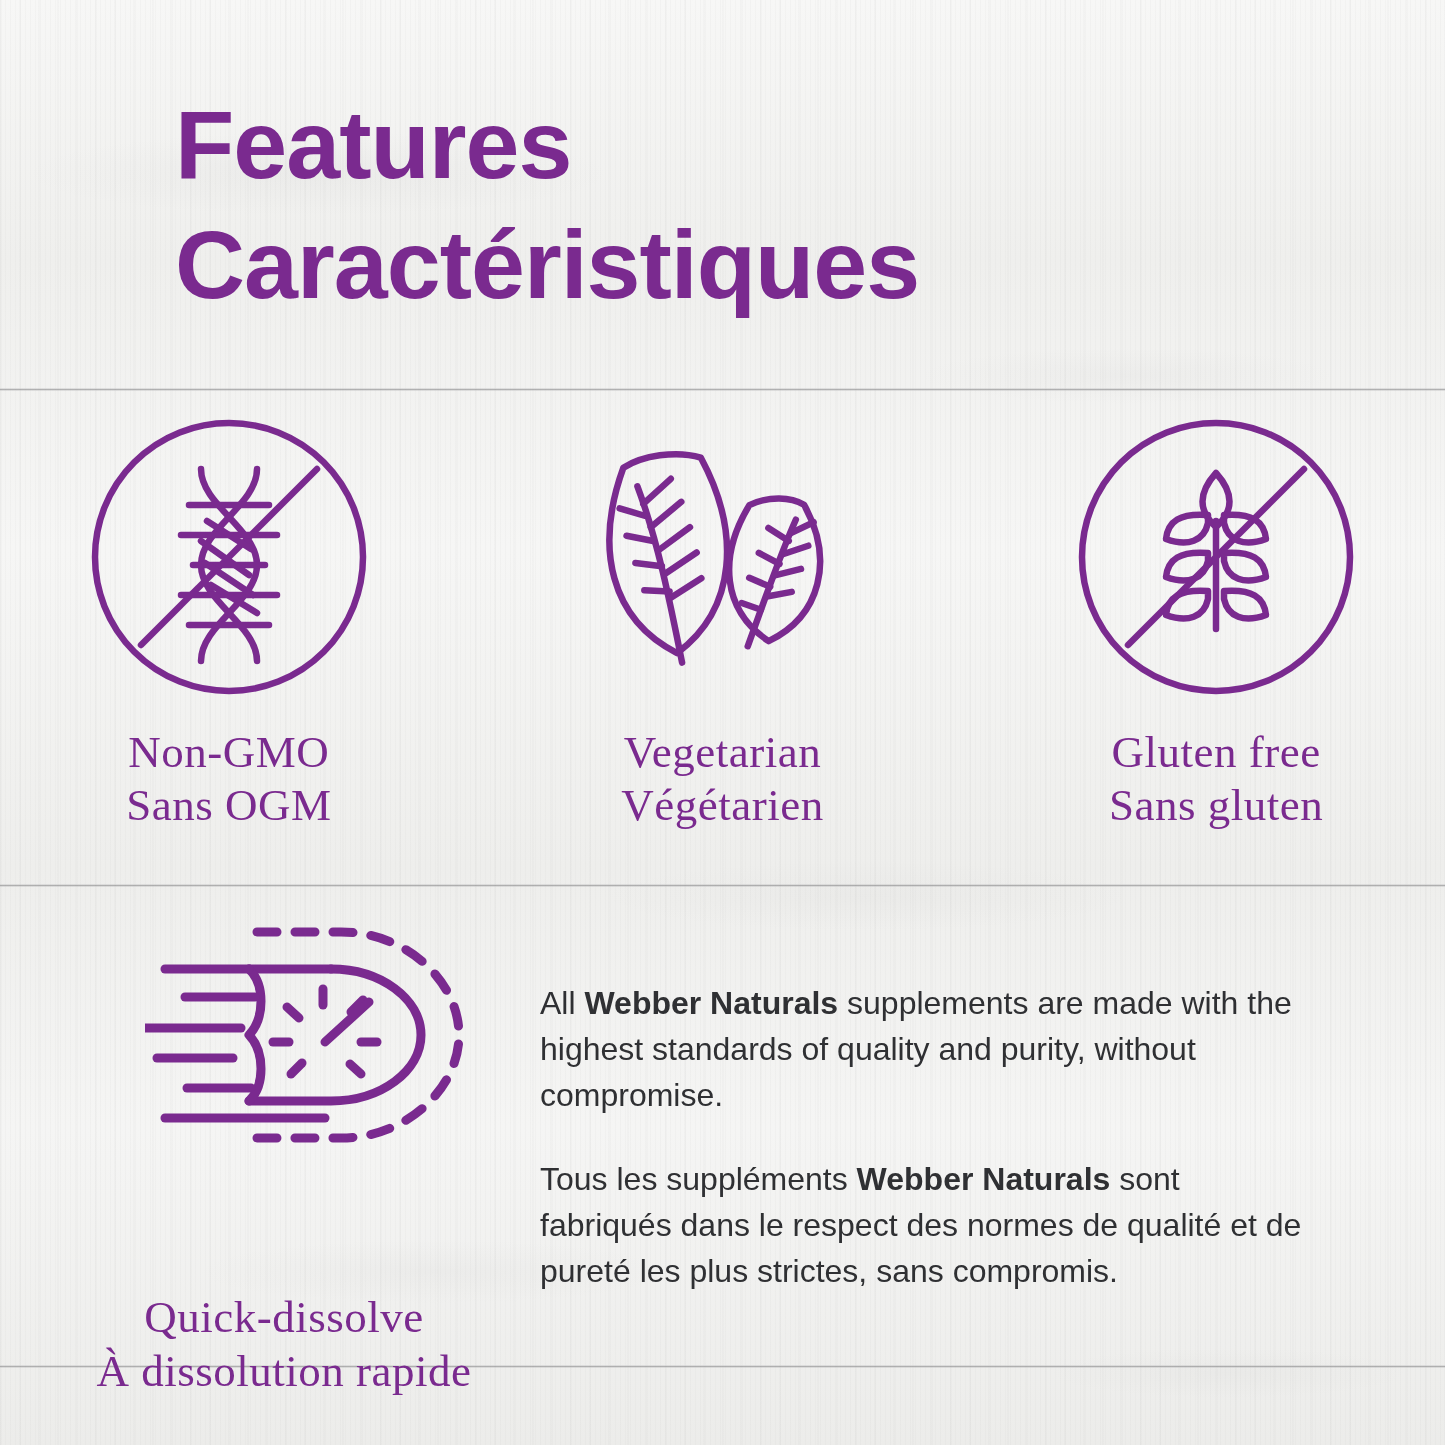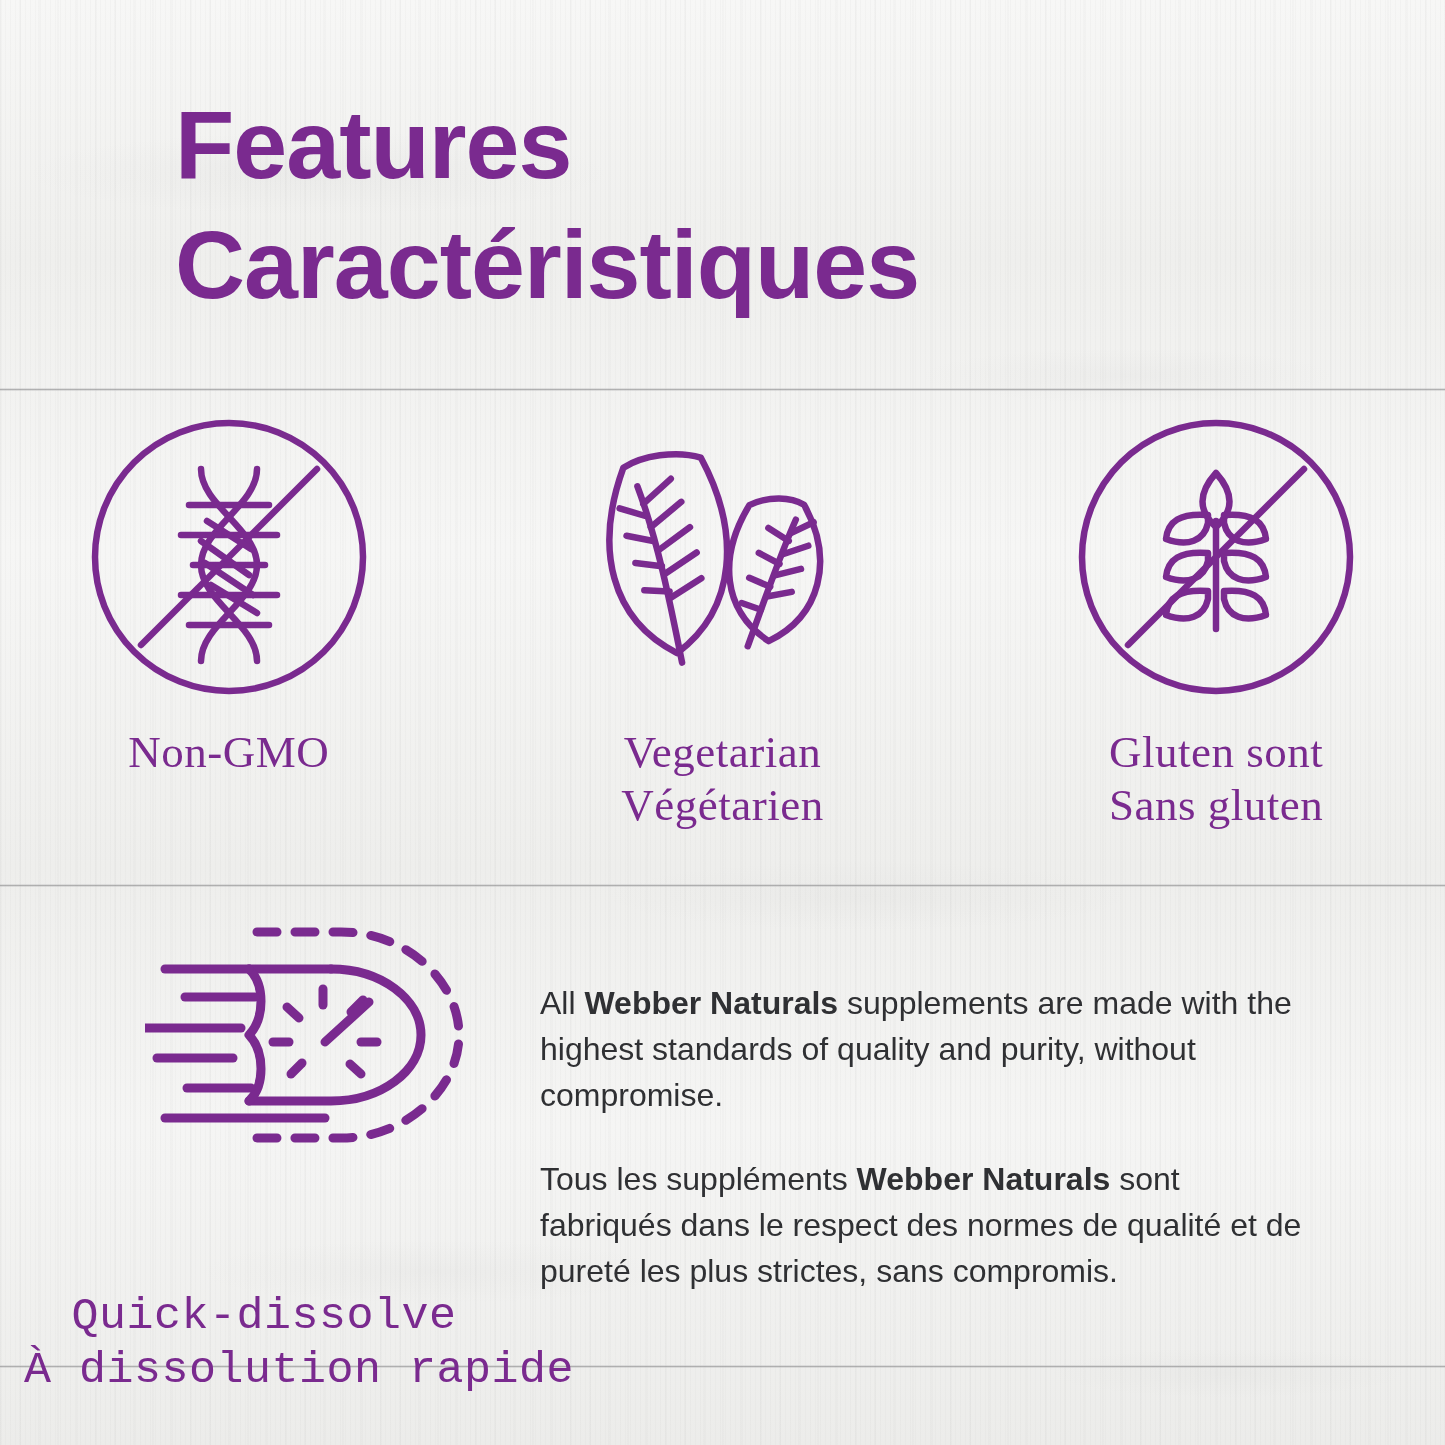--- a/index.html
+++ b/index.html
@@ -80,23 +80,23 @@
     line-height:1.18;
     letter-spacing:0.5px;
   }
   .cell-label div{white-space:nowrap;}
 
   
   .row-bottom{position:absolute;left:0;top:900px;width:1445px;height:420px;}
   .qd-icon{position:absolute;left:140px;top:10px;width:340px;height:250px;
            display:flex;align-items:center;justify-content:center;}
   .qd-label{
-    position:absolute;left:24px;top:1290px;width:480px;
+    position:absolute;left:44px;top:1290px;width:480px;
     text-align:center;color:#7a2a8f;
-    font-family:Liberation Mono, monospace;
+    font-family:Liberation Serif, serif;
     font-size:45px;line-height:1.2;letter-spacing:.5px;
   }
   .qd-label div{white-space:nowrap;}
 
   .copy{
     position:absolute;left:540px;top:980px;width:780px;
     color:#2f3033;
     font-size:32px;
     line-height:1.44;
   }
@@ -139,20 +139,21 @@
           <line x1="100" y1="208" x2="180" y2="208"></line>
 
           <line x1="118" y1="104" x2="162" y2="132"></line>
           <line x1="112" y1="124" x2="160" y2="158"></line>
           <line x1="116" y1="146" x2="164" y2="178"></line>
           <line x1="122" y1="168" x2="168" y2="196"></line>
         </svg>
       </div>
       <div class="cell-label">
         <div>Non-GMO</div>
+        <div>Sans OGM</div>
       </div>
     </div>
 
     <div class="cell">
       <div class="cell-icon">
         <svg width="280" height="280" viewBox="0 0 280 280" fill="none" stroke="#7a2a8f" stroke-width="6.5" stroke-linecap="round" stroke-linejoin="round">
 
           <path d="M50 46 C12 124 22 196 84 236 C148 198 160 122 128 44 C104 34 70 36 50 46 Z" transform="rotate(-6 90 140)"></path>
 
           <g transform="rotate(-6 90 140)">
@@ -201,21 +202,21 @@
           <path d="M148 98 C176 96 188 104 190 122 C168 130 152 124 148 106 Z"></path>
           <path d="M148 136 C176 134 188 142 190 160 C168 168 152 162 148 144 Z"></path>
           <path d="M148 174 C176 172 188 180 190 198 C168 206 152 200 148 182 Z"></path>
 
           <path d="M132 98 C104 96 92 104 90 122 C112 130 128 124 132 106 Z"></path>
           <path d="M132 136 C104 134 92 142 90 160 C112 168 128 162 132 144 Z"></path>
           <path d="M132 174 C104 172 92 180 90 198 C112 206 128 200 132 182 Z"></path>
         </svg>
       </div>
       <div class="cell-label">
-        <div>Gluten sont</div>
+        <div>Gluten free</div>
         <div>Sans gluten</div>
       </div>
     </div>
 
   </div>
 
   <div class="row-bottom">
     <div class="qd-icon">
       <svg width="330" height="250" viewBox="0 0 330 250" fill="none" stroke="#7a2a8f" stroke-width="9" stroke-linecap="round" stroke-linejoin="round">
 

